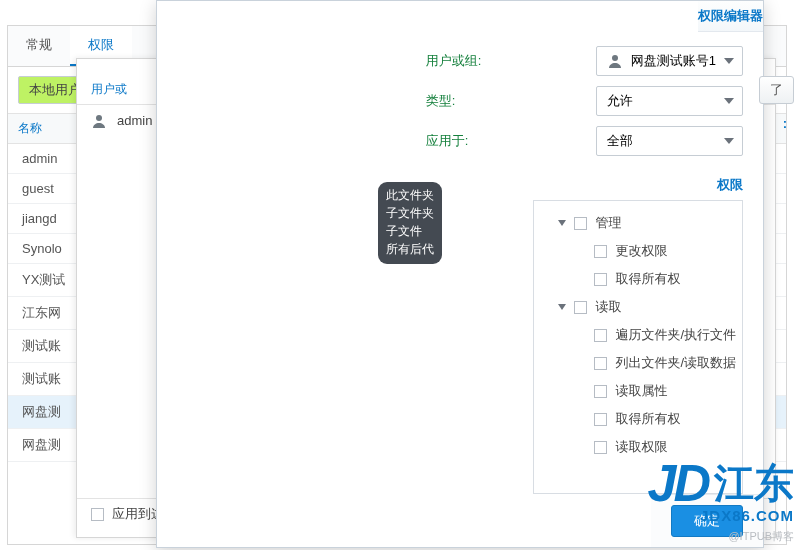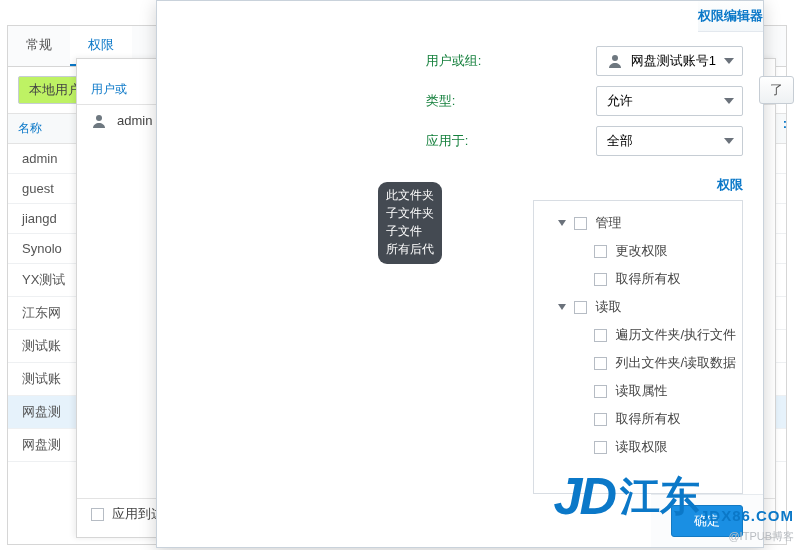--- a/index.html
+++ b/index.html
@@ -45,21 +45,21 @@
   .expander { border-left:4px solid transparent; border-right:4px solid transparent; border-top:6px solid #6b727b; width:0; height:0;}
   .dlg-footer { display:flex; justify-content:flex-end; gap:10px; padding:10px 20px; border-top:1px solid #e7ebef; background:#fbfcfd; margin-top:auto;}
   .btn { padding:6px 22px; border-radius:3px; font-size:13px; cursor:pointer; }
   .btn-primary { background:#1a8fe3; color:#fff; border:1px solid #137ac4;}
   .btn-default { background:linear-gradient(#fff,#f1f3f5); color:#444; border:1px solid #c6cdd4;}
 
   
   .tooltip { position:absolute; left:378px; top:182px; background:#444a52; color:#fff; font-size:12px; padding:4px 8px 6px 8px; line-height:1.5; border-radius:9px; z-index:50; }
 
   
-  .watermark { position:absolute; right:6px; bottom:26px; z-index:60; display:flex; flex-direction:row; align-items:flex-start; }
+  .watermark { position:absolute; right:6px; bottom:26px; z-index:60; display:flex; flex-direction:column; align-items:flex-start; }
   .wm-top { display:flex; align-items:center; gap:6px;}
   .wm-jd { font-size:52px; font-weight:900; font-style:italic; letter-spacing:-3px; color:#0b78c8; font-family: Arial Black, Arial; line-height:0.9;}
   .wm-cn { font-size:40px; font-weight:900; color:#0b78c8; }
   .wm-url { font-size:15px; font-weight:900; color:#0b78c8; letter-spacing:1px; align-self:flex-end; margin-top:-4px;}
   .credit { position:absolute; right:6px; bottom:6px; font-size:11px; color:#b9bdc2; z-index:60;}
 
   .right-edge-btn { position:absolute; right:6px; top:76px; border:1px solid #c6cdd4; background:linear-gradient(#fff,#eef1f3); padding:4px 10px; border-radius:3px; color:#555; z-index:5;}
   .right-dots { position:absolute; right:12px; top:116px; color:#0b78c8; font-weight:bold; z-index:5; letter-spacing:1px;}
 </style>
 </head>

